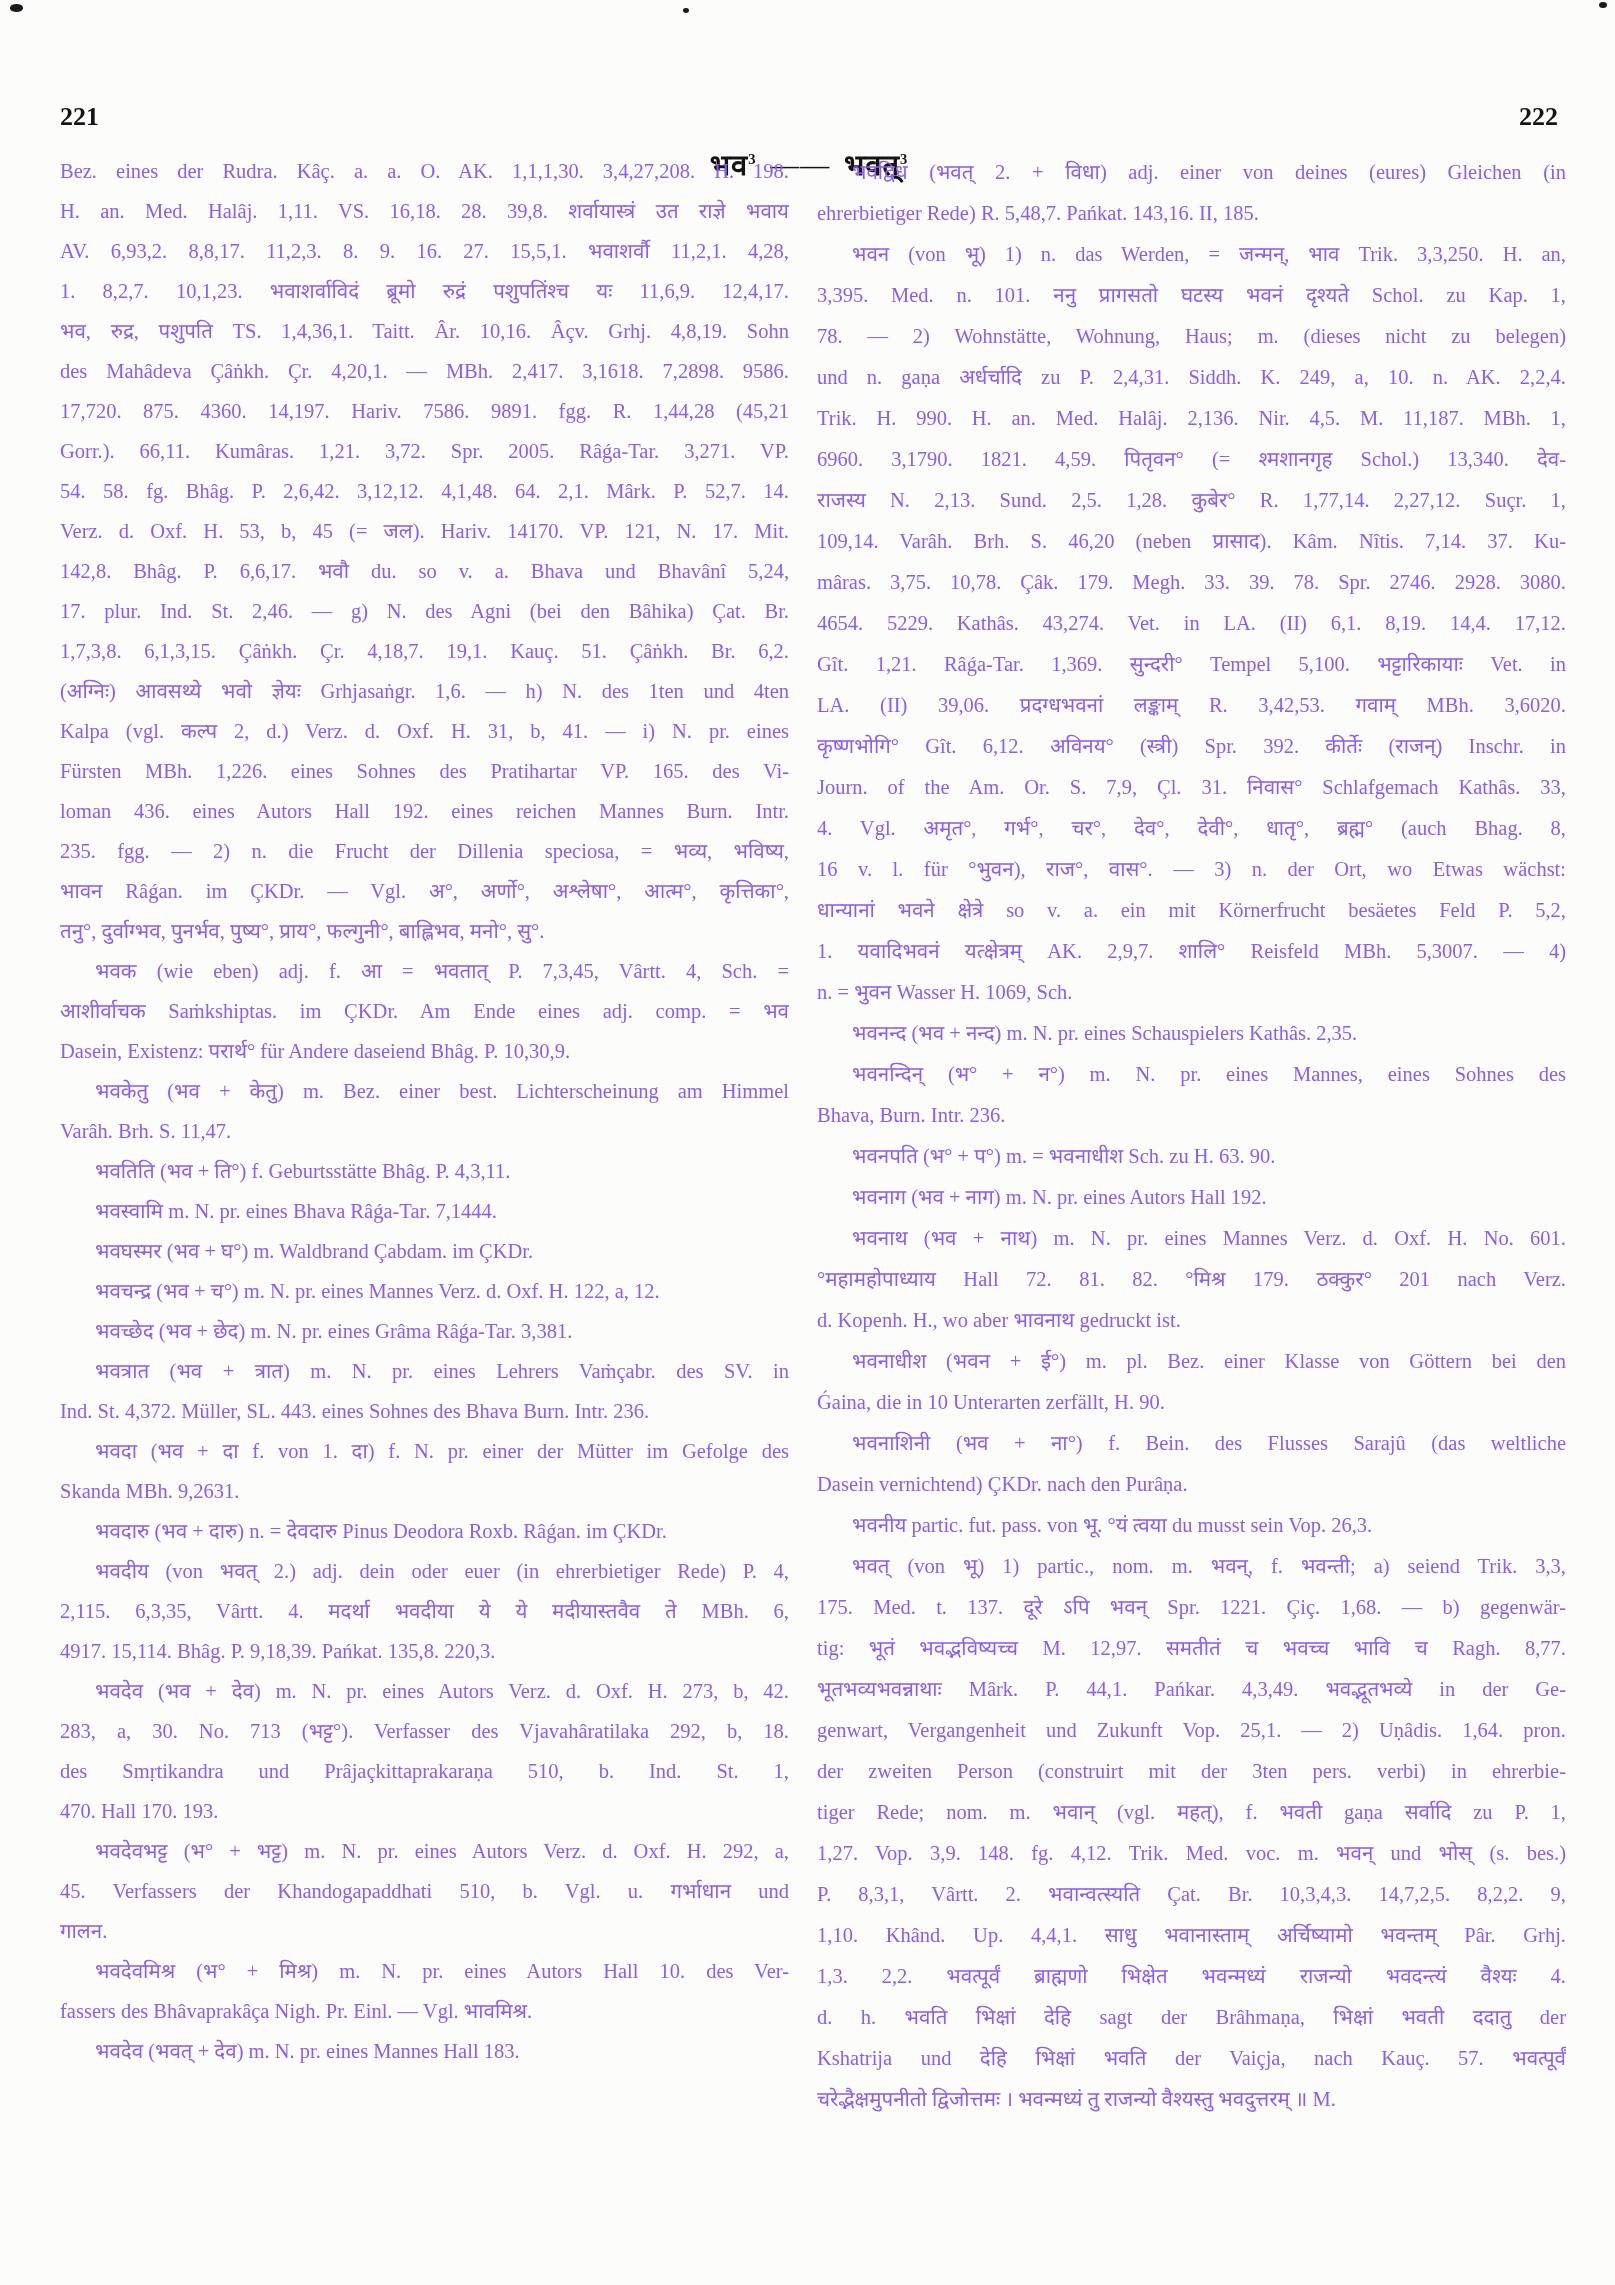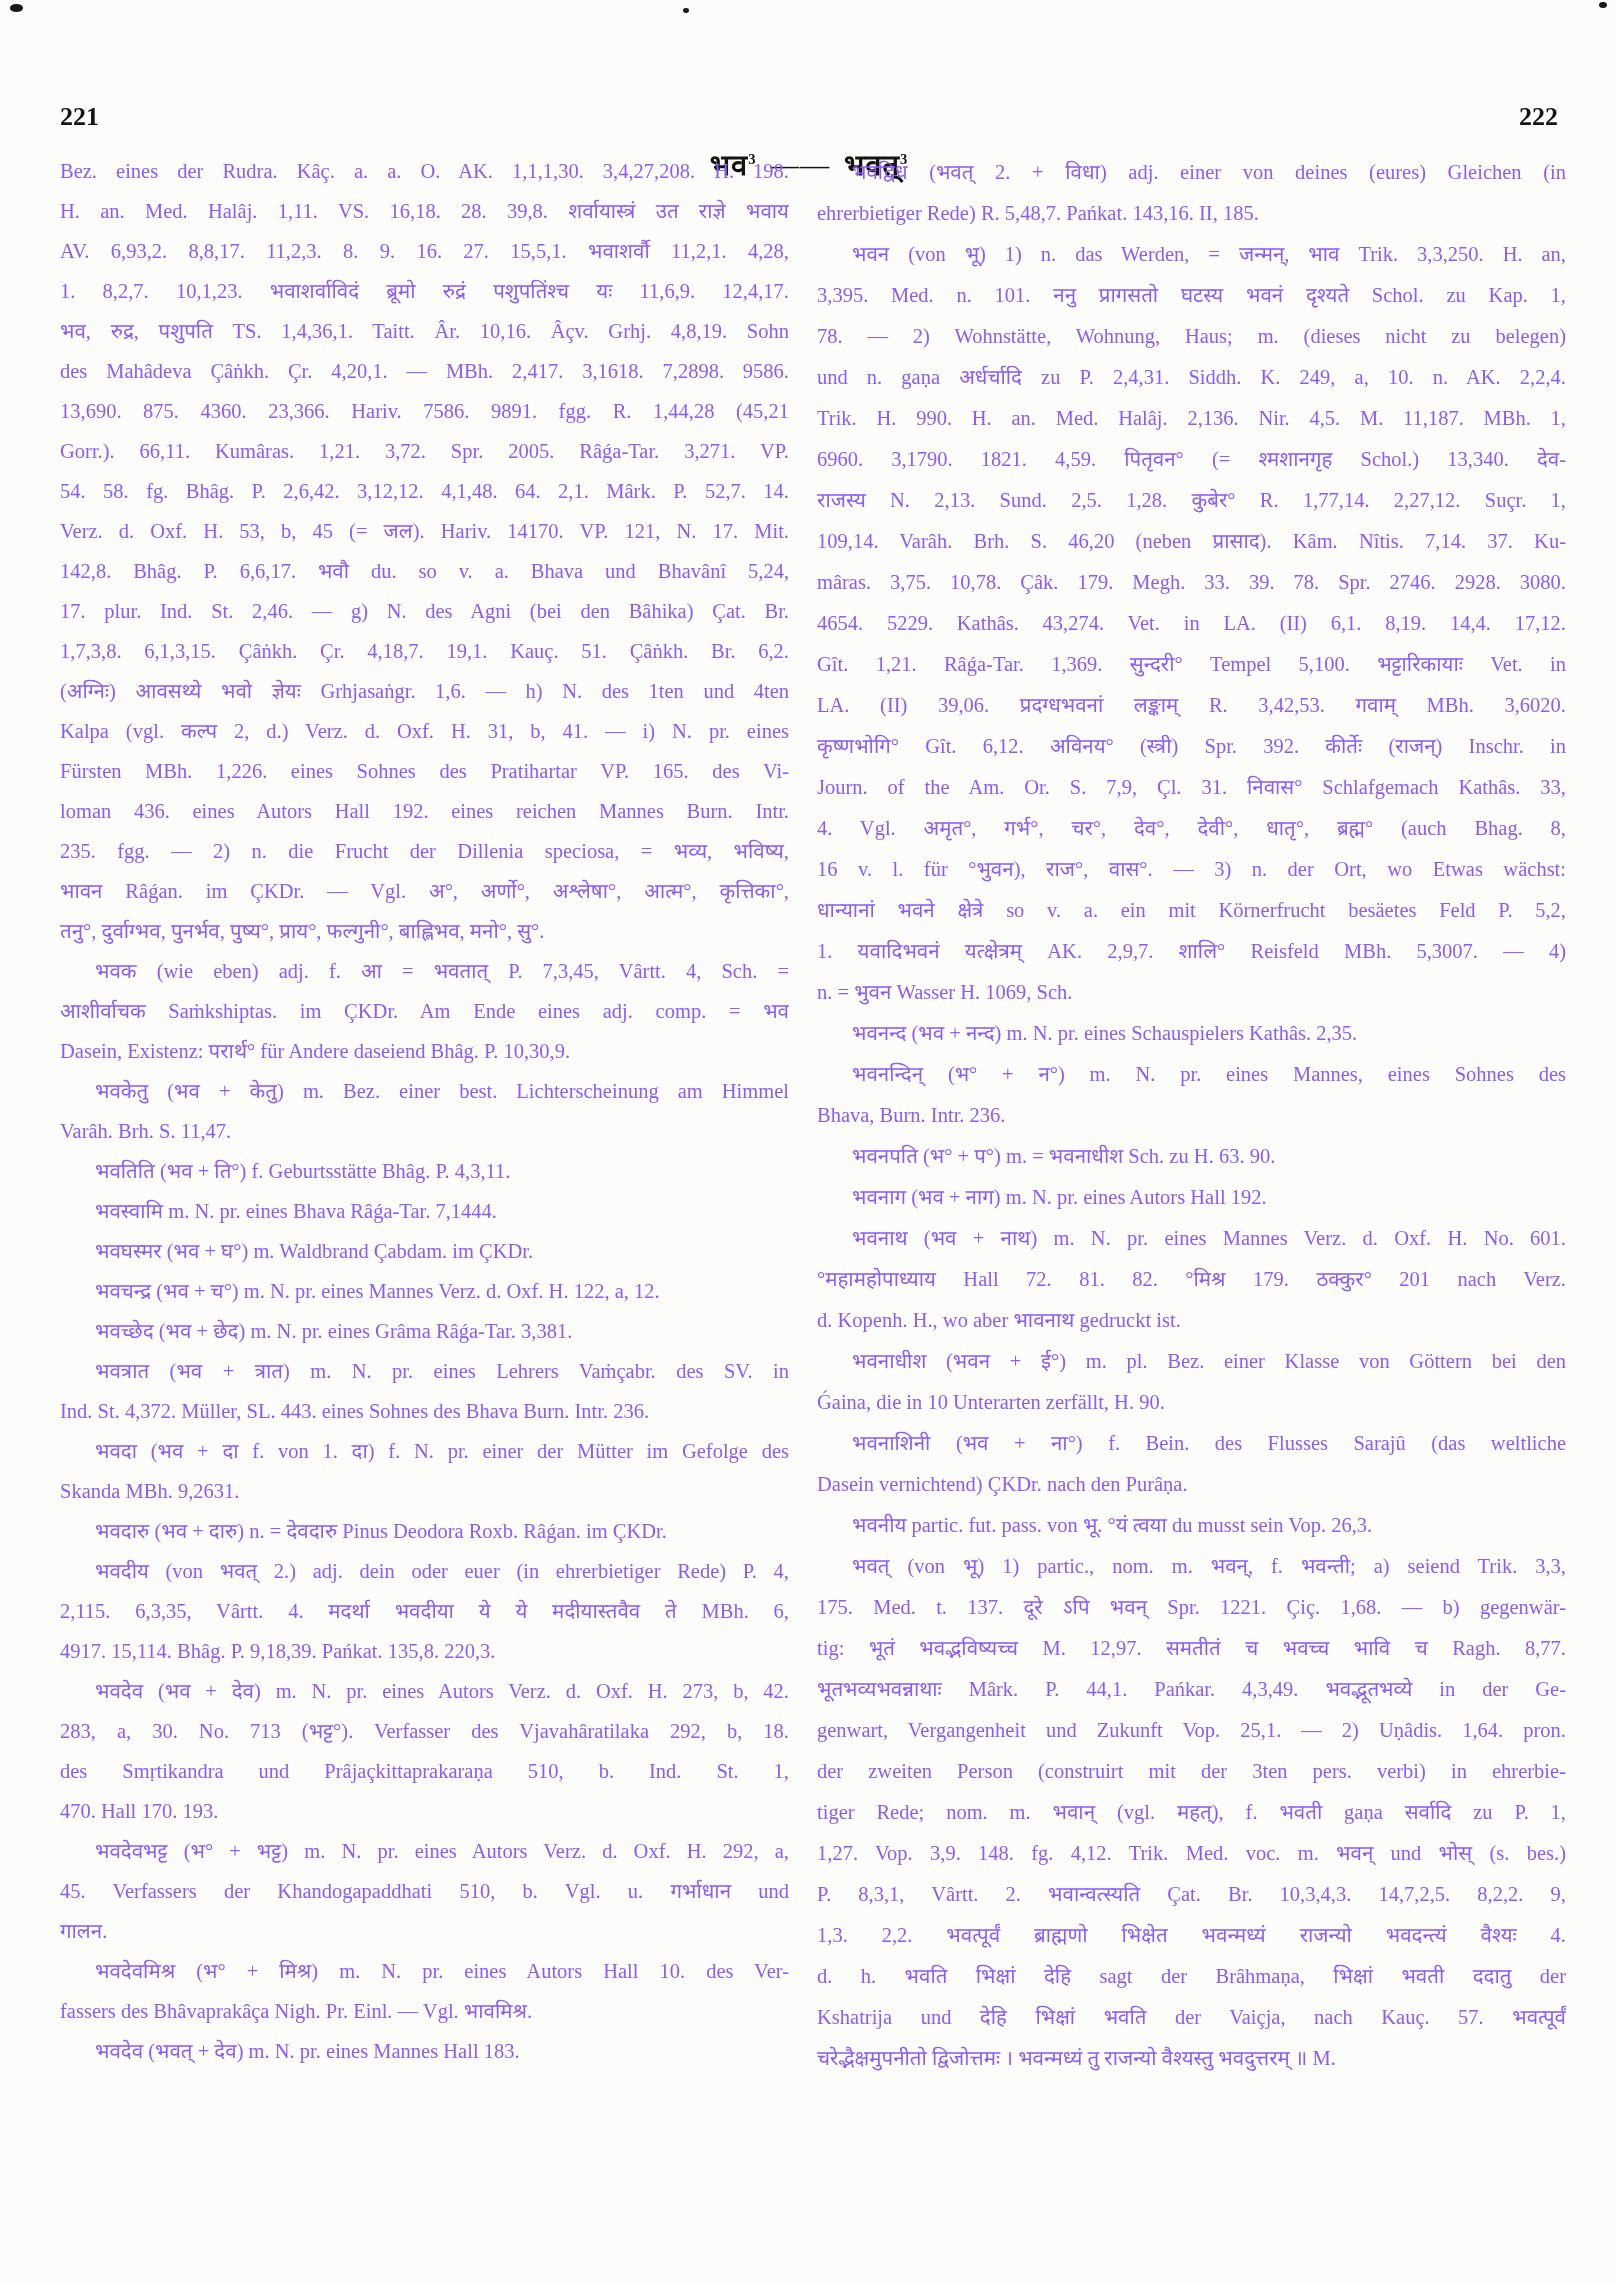--- a/index.html
+++ b/index.html
@@ -55,21 +55,21 @@
   </div>
 
   <div class="col left">
 
   <div class="line">Bez. eines der Rudra. Kâç. a. a. O. AK. 1,1,1,30. 3,4,27,208. H. 198.</div>
       <div class="line">H. an. Med. Halâj. 1,11. VS. 16,18. 28. 39,8. शर्वायास्त्रं उत राज्ञे भवाय</div>
       <div class="line">AV. 6,93,2. 8,8,17. 11,2,3. 8. 9. 16. 27. 15,5,1. भवाशर्वौ 11,2,1. 4,28,</div>
       <div class="line">1. 8,2,7. 10,1,23. भवाशर्वाविदं ब्रूमो रुद्रं पशुपतिंश्च यः 11,6,9. 12,4,17.</div>
       <div class="line">भव, रुद्र, पशुपति TS. 1,4,36,1. Taitt. Âr. 10,16. Âçv. Grhj. 4,8,19. Sohn</div>
       <div class="line">des Mahâdeva Çâṅkh. Çr. 4,20,1. — MBh. 2,417. 3,1618. 7,2898. 9586.</div>
-      <div class="line">13,690. 875. 4360. 23,366. Hariv. 7586. 9891. fgg. R. 1,44,28 (45,21</div>
+      <div class="line">17,720. 875. 4360. 14,197. Hariv. 7586. 9891. fgg. R. 1,44,28 (45,21</div>
       <div class="line">Gorr.). 66,11. Kumâras. 1,21. 3,72. Spr. 2005. Râǵa-Tar. 3,271. VP.</div>
       <div class="line">54. 58. fg. Bhâg. P. 2,6,42. 3,12,12. 4,1,48. 64. 2,1. Mârk. P. 52,7. 14.</div>
       <div class="line">Verz. d. Oxf. H. 53, b, 45 (= जल). Hariv. 14170. VP. 121, N. 17. Mit.</div>
       <div class="line">142,8. Bhâg. P. 6,6,17. भवौ du. so v. a. Bhava und Bhavânî 5,24,</div>
       <div class="line">17. plur. Ind. St. 2,46. — g) N. des Agni (bei den Bâhika) Çat. Br.</div>
       <div class="line">1,7,3,8. 6,1,3,15. Çâṅkh. Çr. 4,18,7. 19,1. Kauç. 51. Çâṅkh. Br. 6,2.</div>
       <div class="line">(अग्निः) आवसथ्ये भवो ज्ञेयः Grhjasaṅgr. 1,6. — h) N. des 1ten und 4ten</div>
       <div class="line">Kalpa (vgl. कल्प 2, d.) Verz. d. Oxf. H. 31, b, 41. — i) N. pr. eines</div>
       <div class="line">Fürsten MBh. 1,226. eines Sohnes des Pratihartar VP. 165. des Vi-</div>
       <div class="line">loman 436. eines Autors Hall 192. eines reichen Mannes Burn. Intr.</div>
@@ -144,20 +144,21 @@
       <div class="line indent end">भवनीय partic. fut. pass. von भू. °यं त्वया du musst sein Vop. 26,3.</div>
       <div class="line indent">भवत् (von भू) 1) partic., nom. m. भवन्, f. भवन्ती; a) seiend Trik. 3,3,</div>
       <div class="line">175. Med. t. 137. दूरे ऽपि भवन् Spr. 1221. Çiç. 1,68. — b) gegenwär-</div>
       <div class="line">tig: भूतं भवद्भविष्यच्च M. 12,97. समतीतं च भवच्च भावि च Ragh. 8,77.</div>
       <div class="line">भूतभव्यभवन्नाथाः Mârk. P. 44,1. Pańkar. 4,3,49. भवद्भूतभव्ये in der Ge-</div>
       <div class="line">genwart, Vergangenheit und Zukunft Vop. 25,1. — 2) Uṇâdis. 1,64. pron.</div>
       <div class="line">der zweiten Person (construirt mit der 3ten pers. verbi) in ehrerbie-</div>
       <div class="line">tiger Rede; nom. m. भवान् (vgl. महत्), f. भवती gaṇa सर्वादि zu P. 1,</div>
       <div class="line">1,27. Vop. 3,9. 148. fg. 4,12. Trik. Med. voc. m. भवन् und भोस् (s. bes.)</div>
       <div class="line">P. 8,3,1, Vârtt. 2. भवान्वत्स्यति Çat. Br. 10,3,4,3. 14,7,2,5. 8,2,2. 9,</div>
+      <div class="line">1,10. Khând. Up. 4,4,1. साधु भवानास्ताम् अर्चिष्यामो भवन्तम् Pâr. Grhj.</div>
       <div class="line">1,3. 2,2. भवत्पूर्वं ब्राह्मणो भिक्षेत भवन्मध्यं राजन्यो भवदन्त्यं वैश्यः 4.</div>
       <div class="line">d. h. भवति भिक्षां देहि sagt der Brâhmaṇa, भिक्षां भवती ददातु der</div>
       <div class="line">Kshatrija und देहि भिक्षां भवति der Vaiçja, nach Kauç. 57. भवत्पूर्वं</div>
       <div class="line end">चरेद्भैक्षमुपनीतो द्विजोत्तमः । भवन्मध्यं तु राजन्यो वैश्यस्तु भवदुत्तरम् ॥ M.</div>
     </div>
 
 </div>
 
 
 </body></html>

